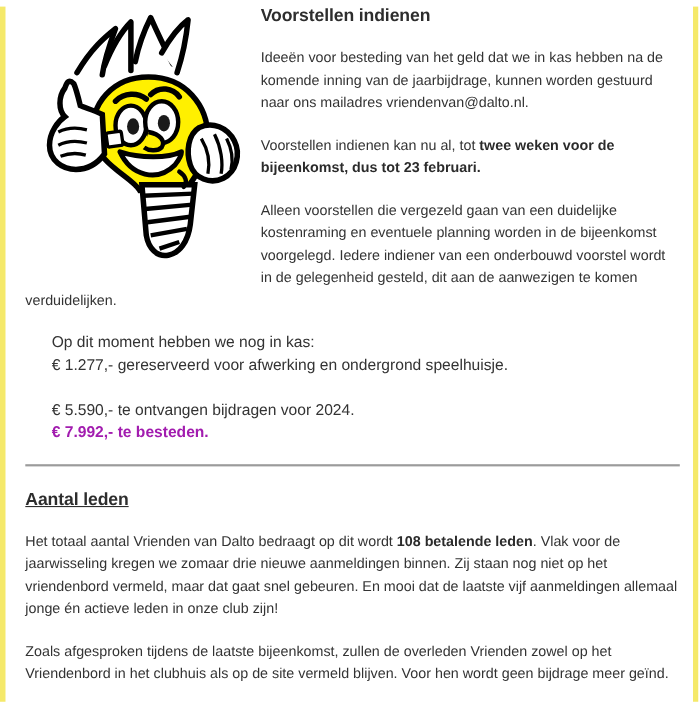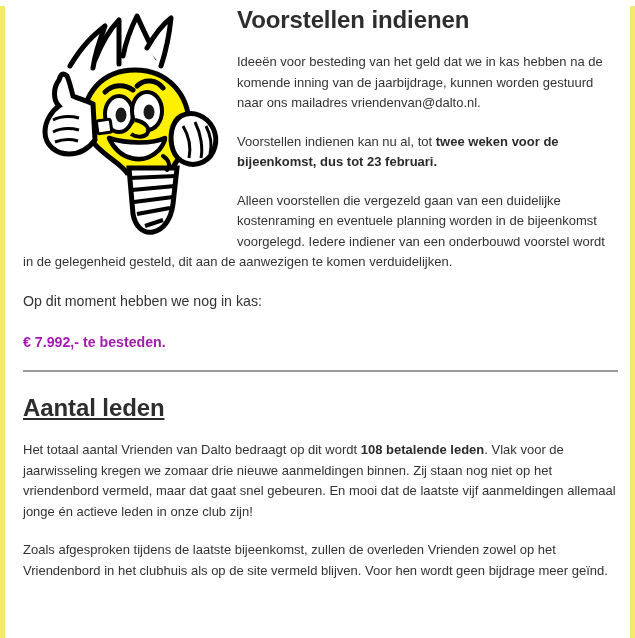--- a/index.html
+++ b/index.html
@@ -34,21 +34,21 @@
     float: left;
     width: 208px;
     height: 238px;
     margin: 2px 6px 0 0;
     position: relative;
   }
   .illus svg { display: block; }
 
   
   .section-title {
-    font-size: 24px;
+    font-size: 16px;
     font-weight: bold;
     color: #2d2d2d;
     margin: 6px 0 18px 0;
     letter-spacing: -0.1px;
   }
   .section-title.second {
     margin: 14px 0 18px 0;
     text-decoration: underline;
   }
   p.body {
@@ -56,20 +56,21 @@
     line-height: 20.5px;
     color: #333333;
     margin: 0 0 18px 0;
   }
   p.body b { font-weight: bold; color: #2b2b2b; }
   .lines { margin: 0 0 18px 0; }
   .lines .ln {
     font-size: 14.2px;
     line-height: 20.5px;
     color: #333333;
+    margin-left: 24px;
   }
   .lines .ln.strong { font-weight: bold; color: #a21caf; }
   hr.divider {
     border: 0;
     border-top: 2px solid #9b9b9b;
     margin: 0 0 0 0;
     clear: both;
   }
   .clearfix::after { content: ""; display: block; clear: both; }
   .block-head { padding-top: 8px; }
@@ -158,21 +159,23 @@
     <p class="body">
       <span>Voorstellen indienen kan nu al, tot </span><b>twee weken voor de bijeenkomst, dus tot 23 februari.</b>
     </p>
 
     <p class="body">
       <span>Alleen voorstellen die vergezeld gaan van een duidelijke kostenraming en eventuele planning worden in de bijeenkomst voorgelegd. Iedere indiener van een onderbouwd voorstel wordt in de gelegenheid gesteld, dit aan de aanwezigen te komen verduidelijken.</span>
     </p>
 
     <div class="lines clearfix">
       <div class="ln">Op dit moment hebben we nog in kas:</div>
+      <div class="ln">€ 1.277,- gereserveerd voor afwerking en ondergrond speelhuisje.</div>
       <div class="ln">&nbsp;</div>
+      <div class="ln">€  5.590,- te ontvangen bijdragen voor 2024.</div>
       <div class="ln strong">€  7.992,- te besteden.</div>
     </div>
 
     <hr class="divider">
 
     <div class="block-head">
       <h2 class="section-title second">Aantal leden</h2>
 
       <p class="body">
         <span>Het totaal aantal Vrienden van Dalto bedraagt op dit wordt </span><b>108 betalende leden</b><span>. Vlak voor de jaarwisseling kregen we zomaar drie nieuwe aanmeldingen binnen. Zij staan nog niet op het vriendenbord vermeld, maar dat gaat snel gebeuren. En mooi dat de laatste vijf aanmeldingen allemaal jonge én actieve leden in onze club zijn!</span>

